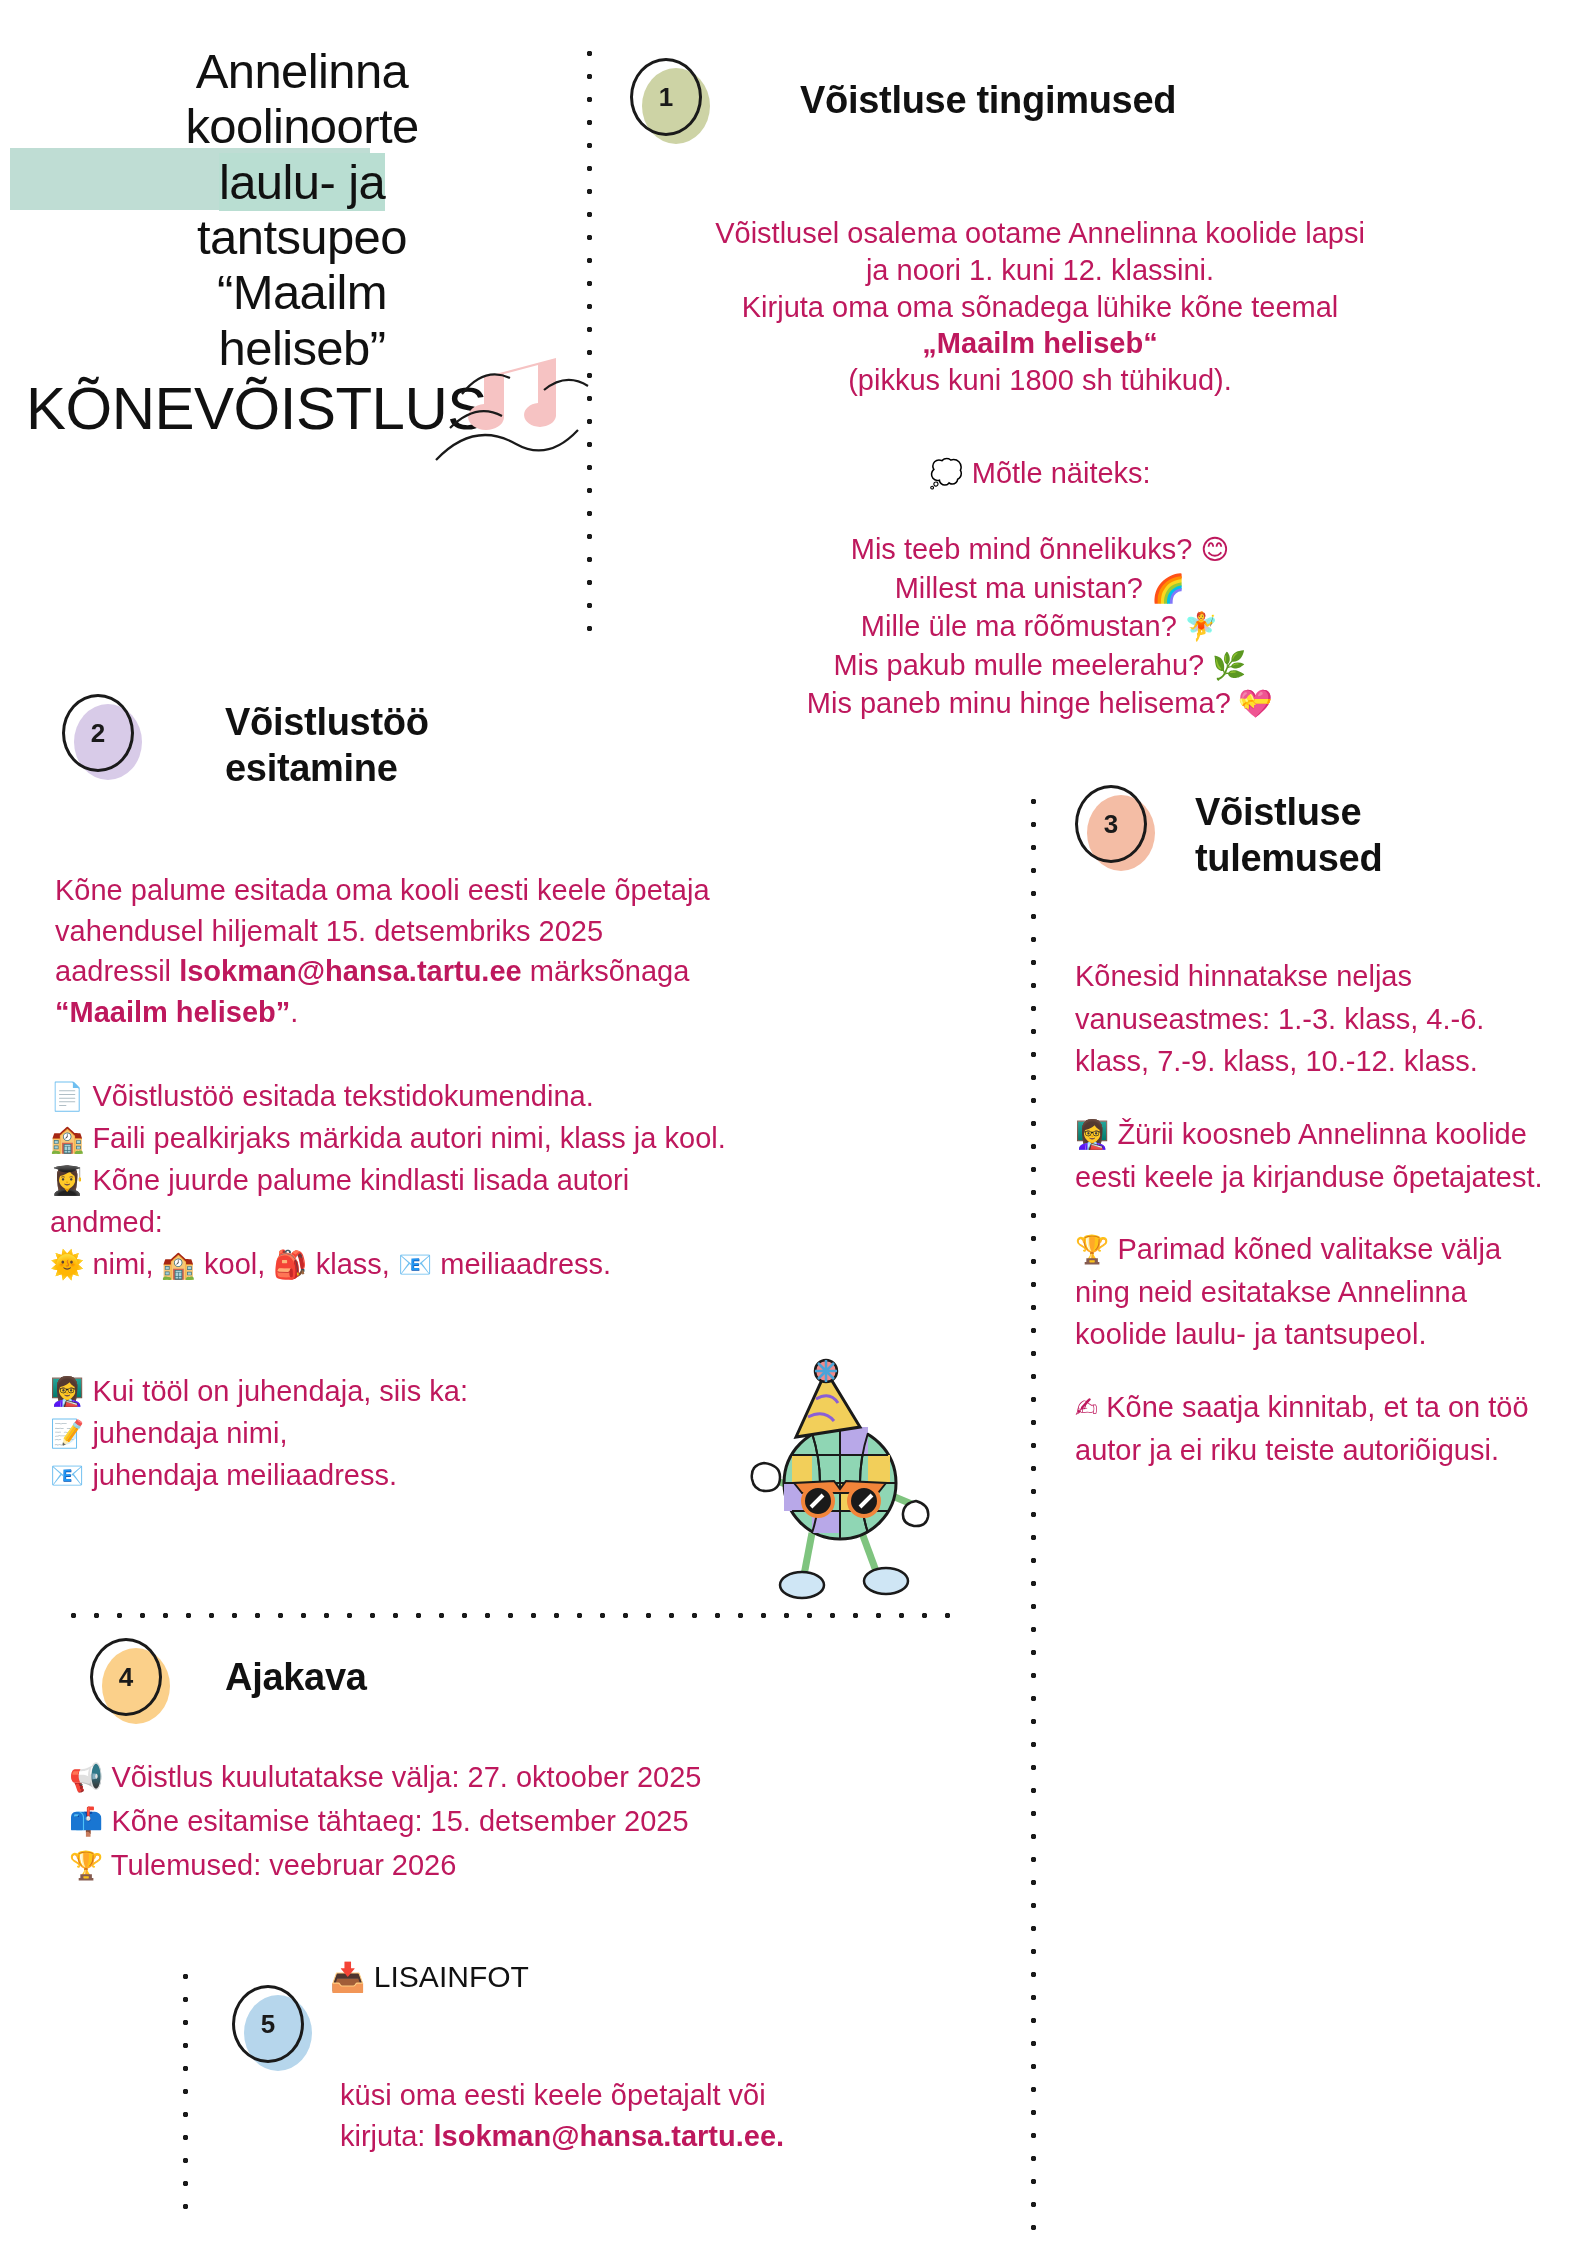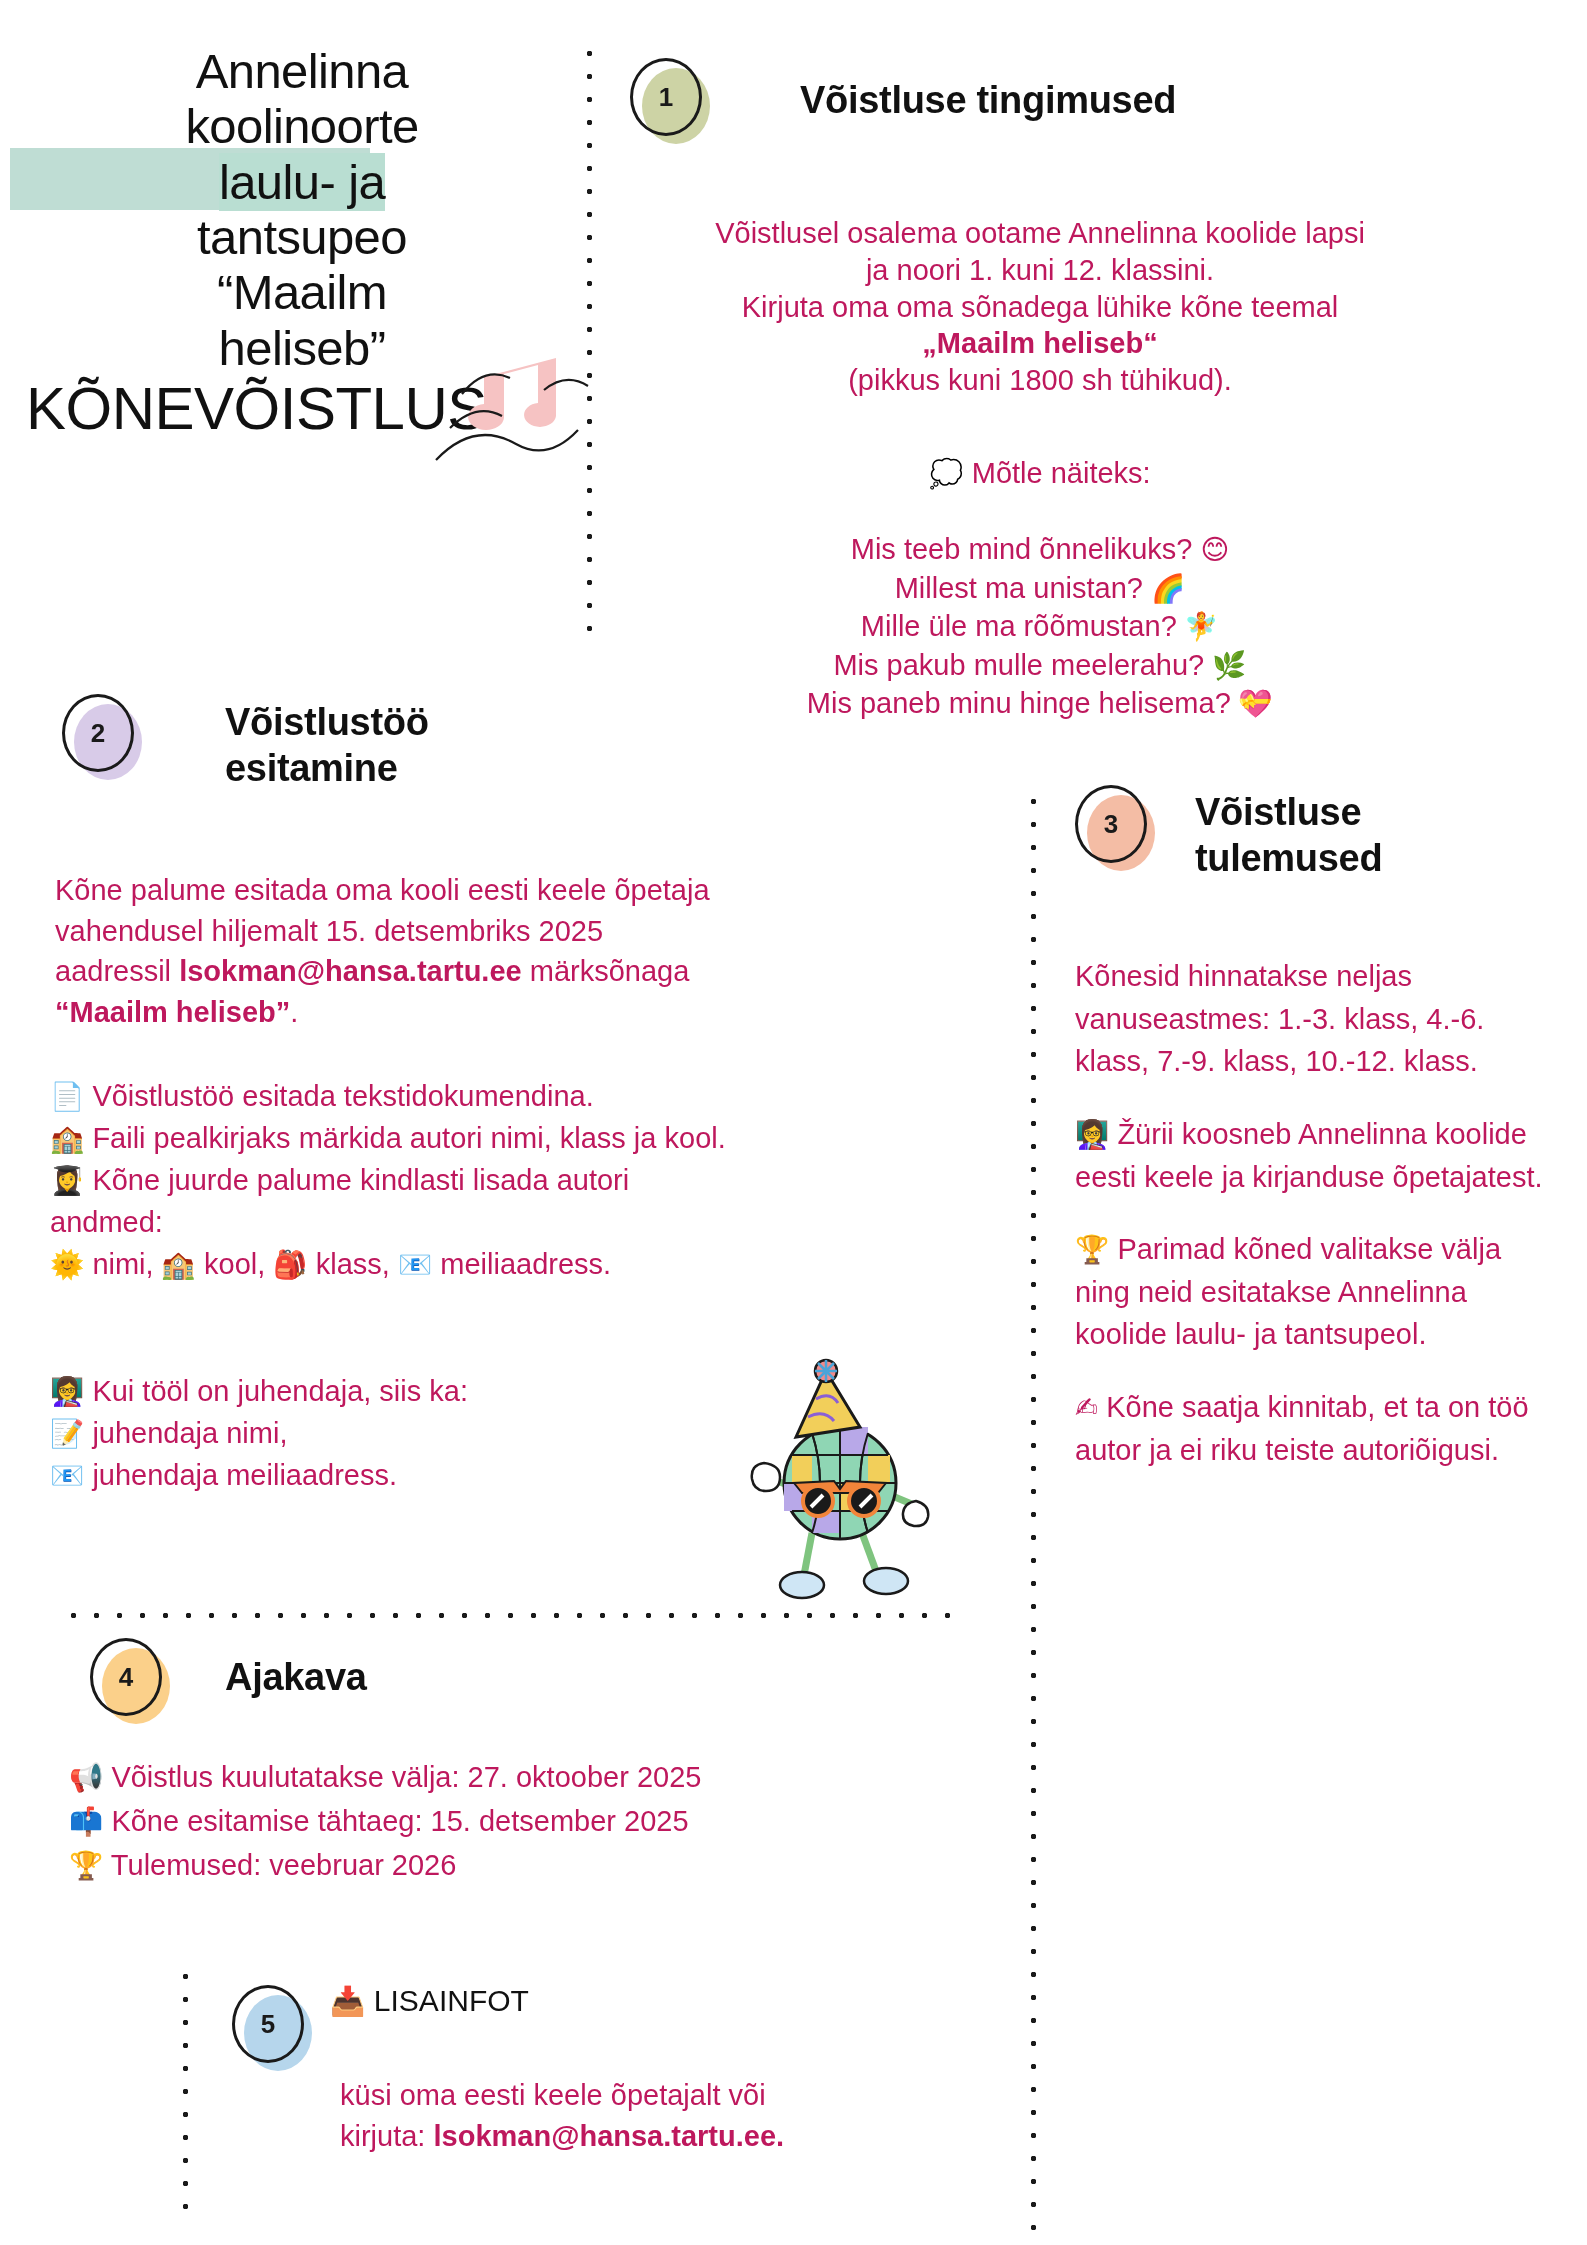--- a/index.html
+++ b/index.html
@@ -427,21 +427,21 @@
       <span class="emoji">🏆</span>
       <span>Tulemused: veebruar 2026</span>
     </div>
   </div>
 
   <div class="badge" style="left:232px; top:1985px;">
     <div class="blob" style="background:#b6d6ec;"></div>
     <div class="ring"></div>
     <div class="num">5</div>
   </div>
-  <div id="s5-head" style="position:absolute;margin-top:24px;">
+  <div id="s5-head" style="position:absolute;">
     <span class="emoji">📥</span>
     <span>LISAINFOT</span>
   </div>
   <div class="body-text" id="s5-body">
     <div>küsi oma eesti keele õpetajalt või</div>
     <div>
       <span>kirjuta: </span><b>lsokman@hansa.tartu.ee.</b>
     </div>
   </div>
 

